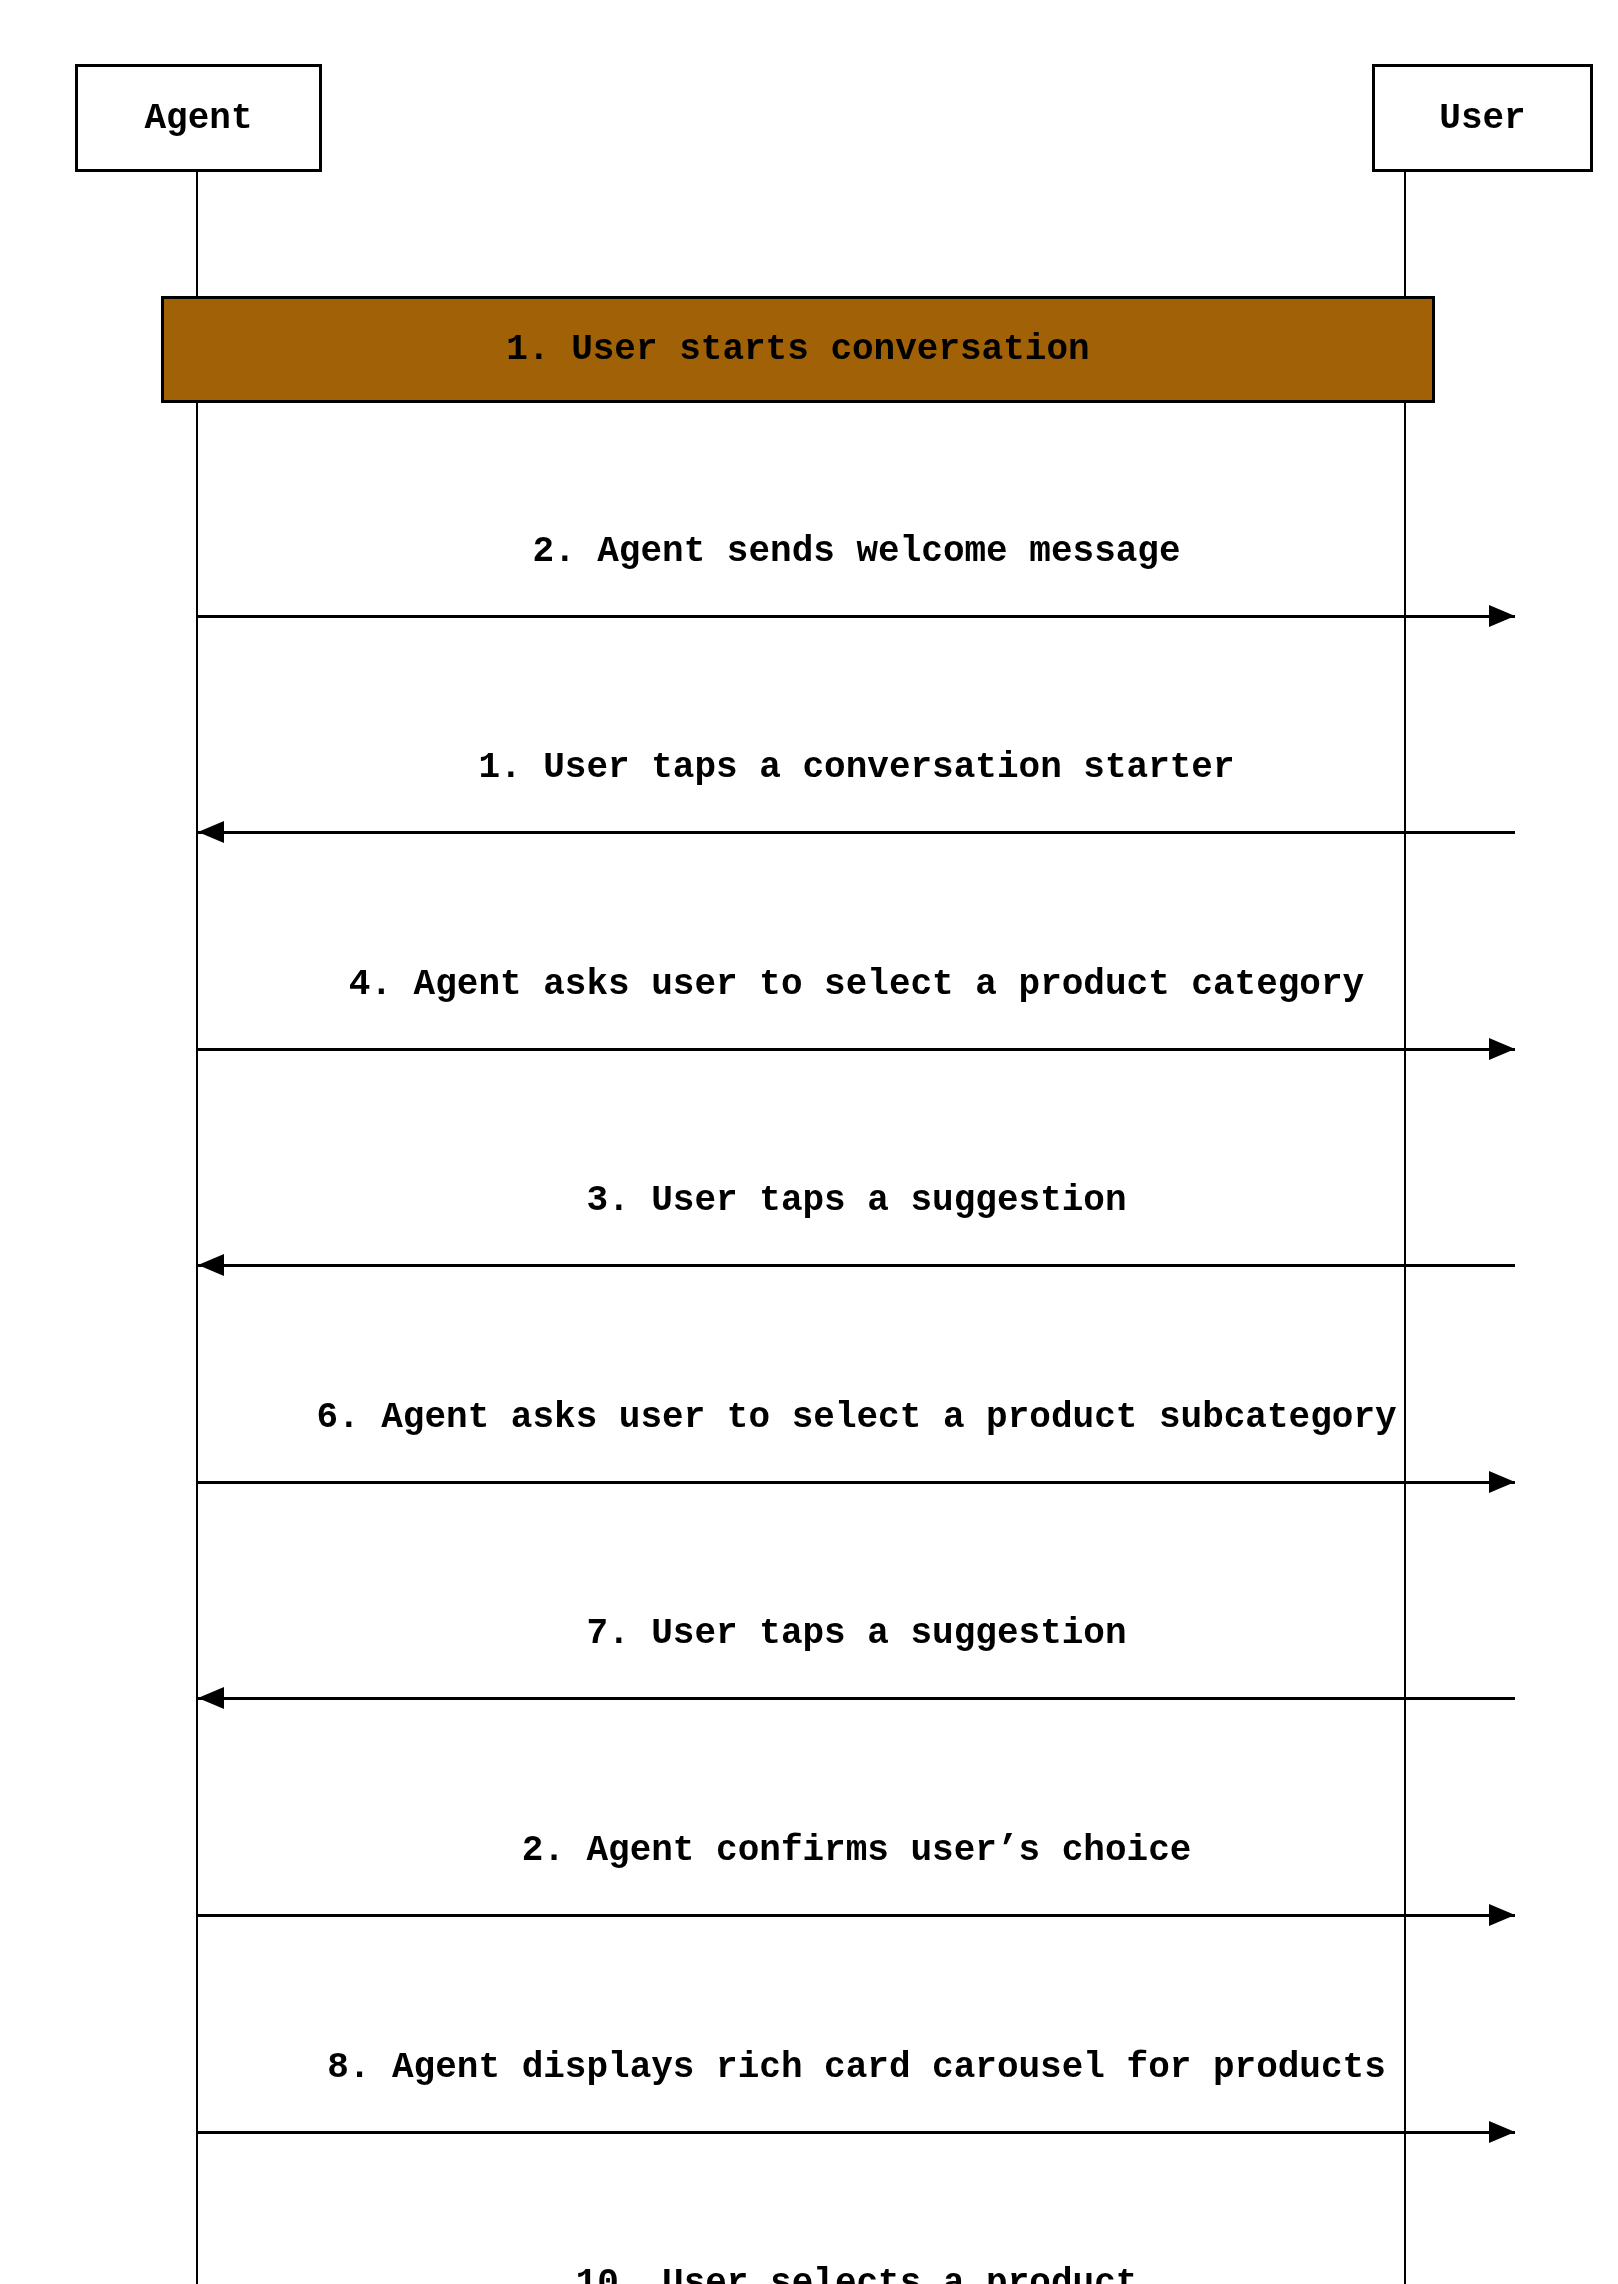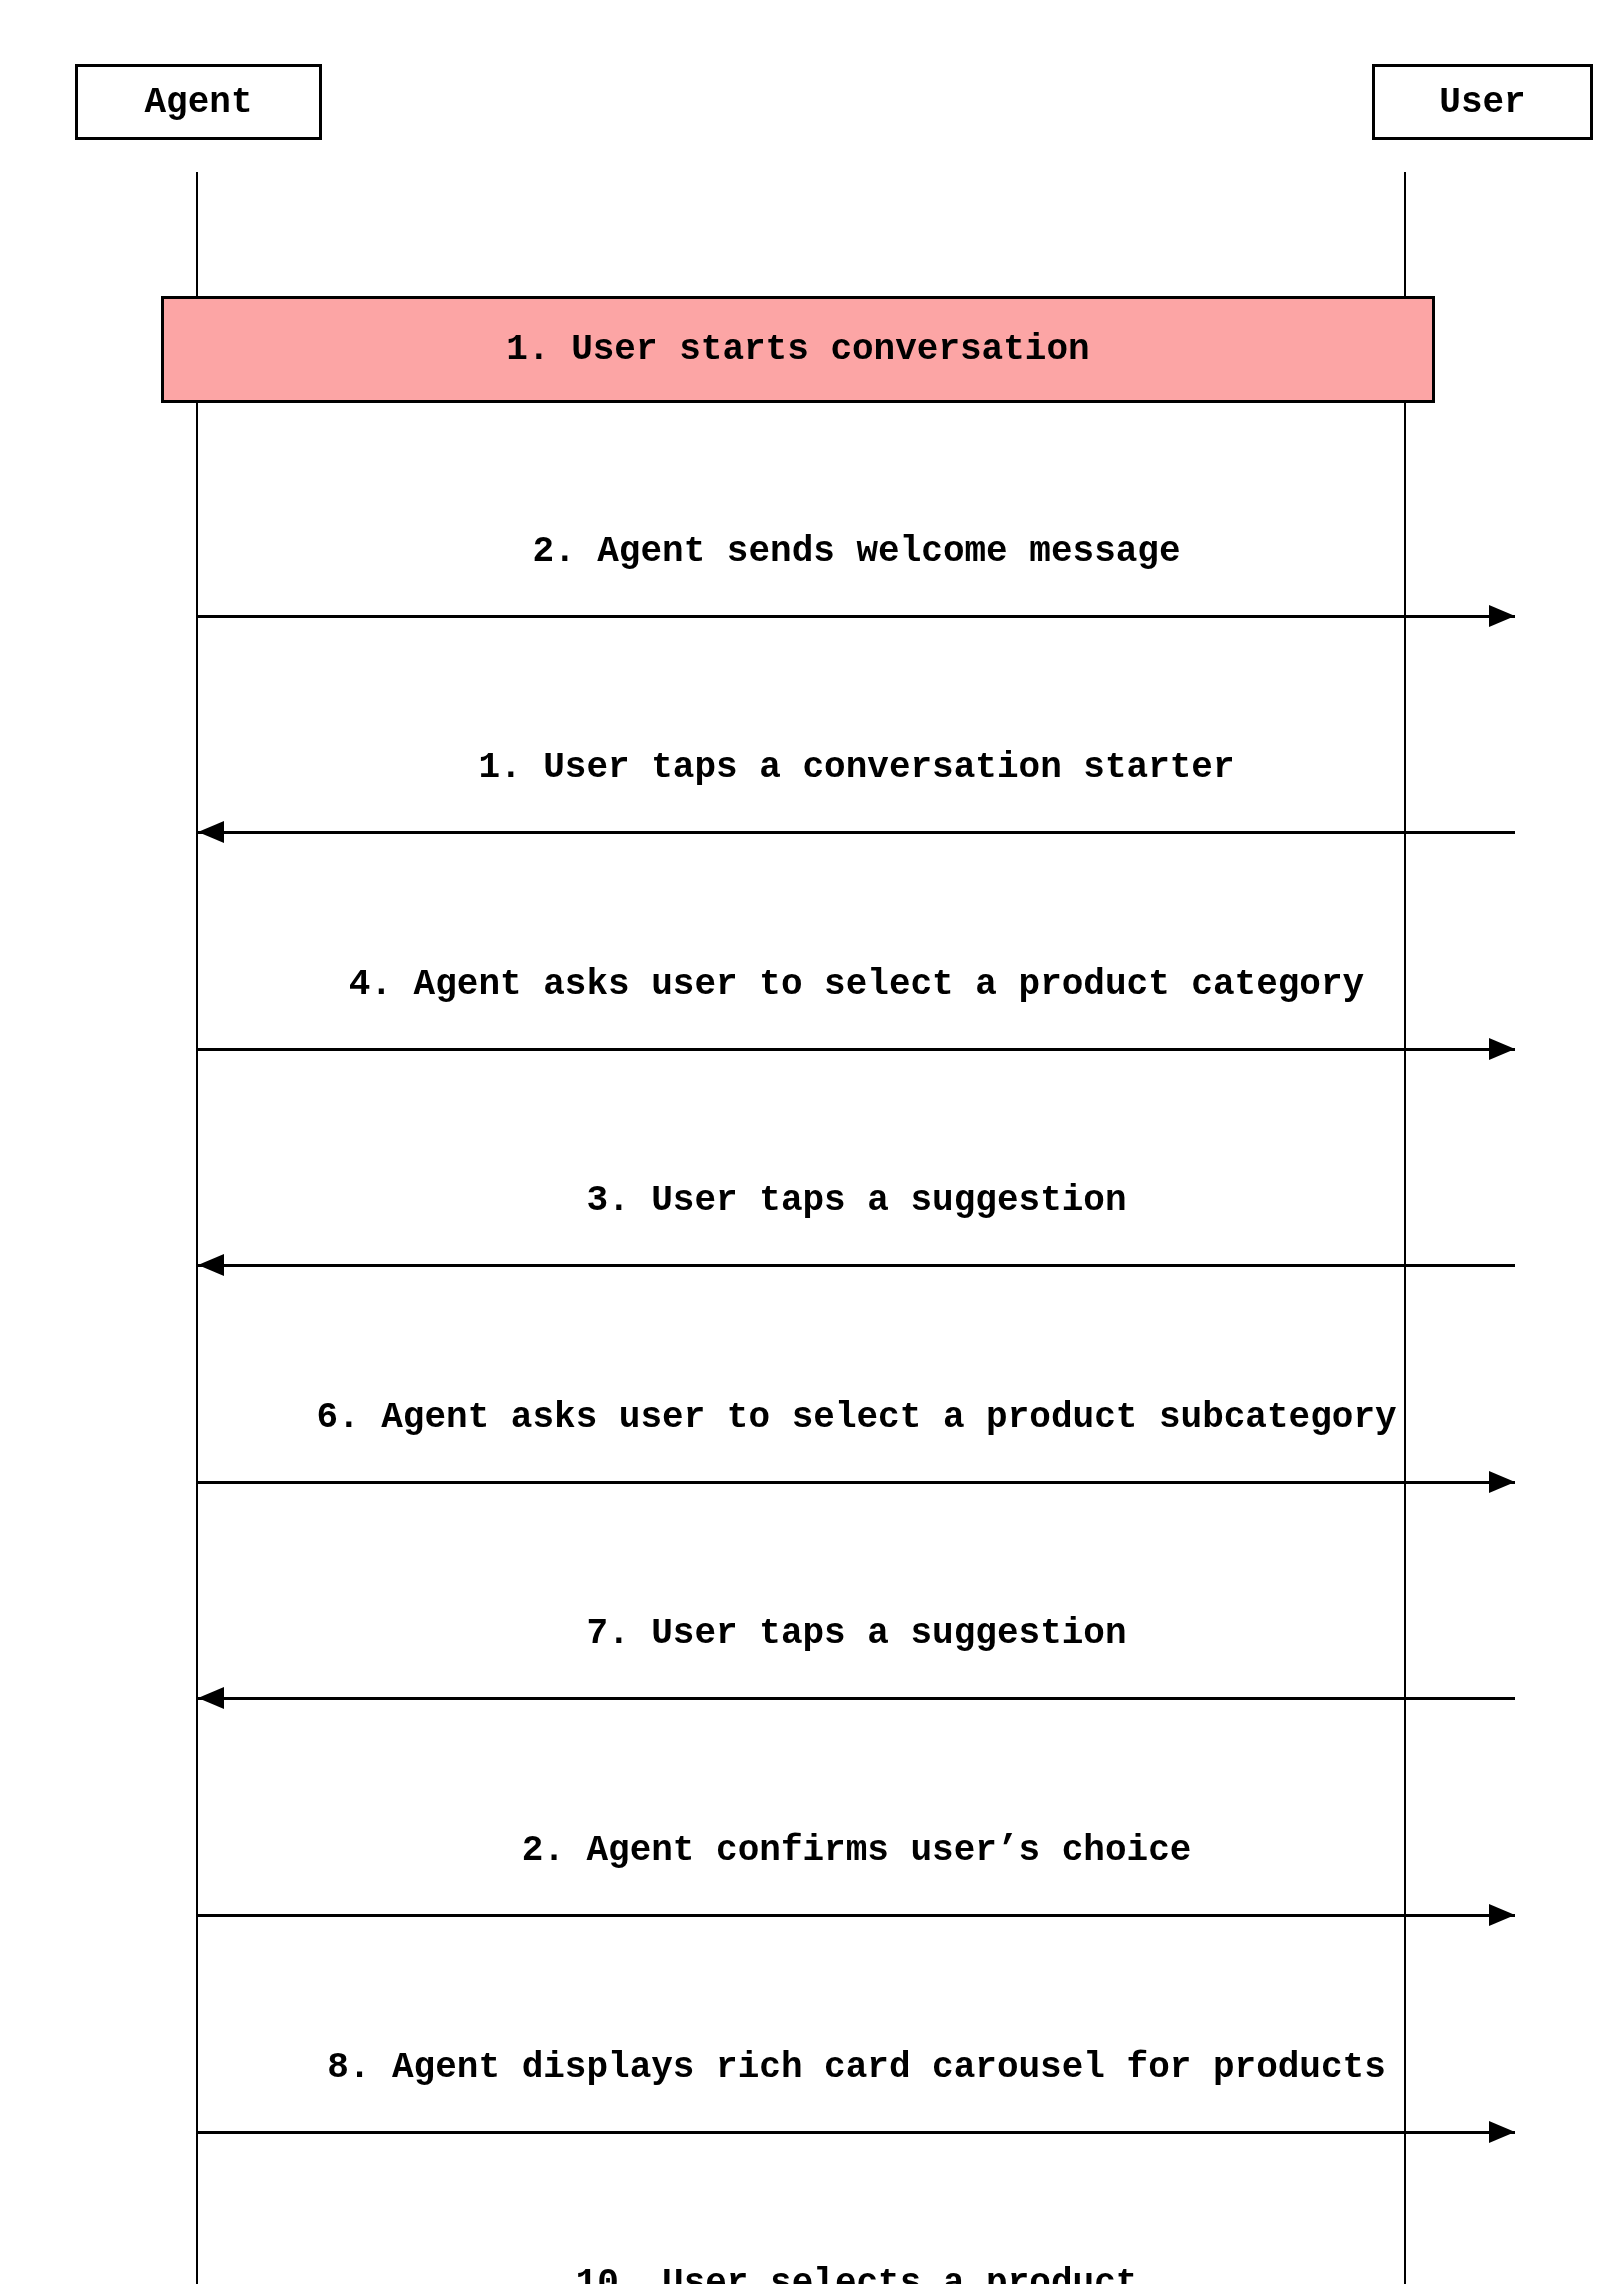--- a/index.html
+++ b/index.html
@@ -38,32 +38,32 @@
     border: 3.7px solid #000000;
     background: #ffffff;
     display: flex;
     align-items: center;
     justify-content: center;
     font-size: 36px;
     letter-spacing: 0;
   }
   .actor.agent { left: 75px;  width: 247px; }
   .actor.user  { left: 1372px; width: 221px; }
-  .actor.top    { top: 64px;  height: 76px; }
+  .actor.top    { top: 64px;  height: 108px; }
 
   
   .note-banner {
     position: absolute;
     left: 161px;
     top: 296px;
     width: 1274px;
     height: 107px;
     box-sizing: border-box;
     border: 3.7px solid #000000;
-    background: #fca5a5;
+    background: #a16207;
     display: flex;
     align-items: center;
     justify-content: center;
     font-size: 36px;
     text-align: center;
   }
 
   
   .message {
     position: absolute;

